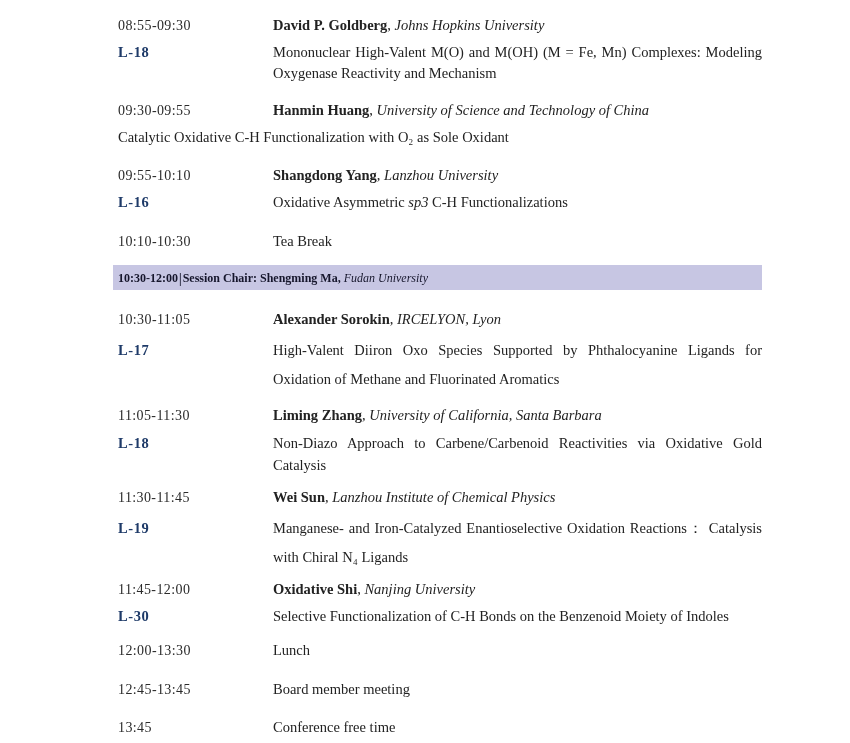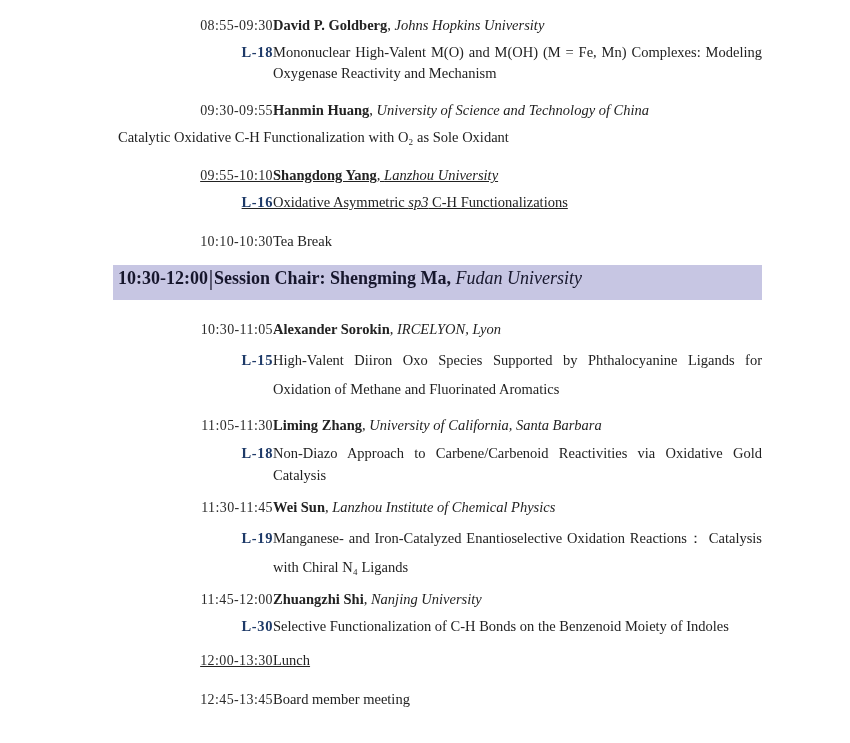--- a/index.html
+++ b/index.html
@@ -6,41 +6,41 @@
   html, body { width:850px; height:743px; background:#ffffff; overflow:hidden; }
   body {
     font-family:"Liberation Serif","DejaVu Serif",serif;
     color:#222222;
     --code-color:#1e3a68;
     --banner-bg:#c7c6e3;
     --banner-text:#16162c;
   }
   .doc { padding:15px 88px 0 118px; }
   .row { display:flex; align-items:baseline; }
-  .c1 { width:155px; flex-shrink:0; font-size:14px; letter-spacing:0.4px; color:#2b2b2b;text-align:right; }
+  .c1 { width:155px; flex-shrink:0; font-size:14px; letter-spacing:0.4px; color:#2b2b2b; }
   .c2 { flex:1; font-size:14.5px; line-height:21px; }
   .talk .head { margin-bottom:6px; }
   .code { font-weight:bold; color:var(--code-color); font-size:14.5px; letter-spacing:0.6px; }
   .speaker { font-weight:bold; }
   .aff { font-style:italic; }
   .title { text-align:justify; }
   .spread .title { line-height:29px; }
   .midlh .title { line-height:22px; }
   .mb7 { margin-bottom:7px; }  .mb11 { margin-bottom:11px; }
   .mb13 { margin-bottom:13px; } .mb16 { margin-bottom:16px; }
-  .mb17 { margin-bottom:17px; } .mb18 { margin-bottom:18px;text-decoration:underline; }
+  .mb17 { margin-bottom:17px; } .mb18 { margin-bottom:18px; }
   .mb19 { margin-bottom:19px; }
   .banner {
     background:var(--banner-bg);
     color:var(--banner-text);
     font-weight:bold;
-    font-size:18px;
+    font-size:12px;
     line-height:21px;
     margin-left:-5px;
-    padding:3px 6px 11px 5px;
+    padding:3px 6px 1px 5px;
   }
   .banner .bar { display:inline-block; transform:scaleY(1.15); padding:0 1px; }
   .banner .aff { font-weight:normal; }
   .em { font-style:italic;margin-top:12px; }
 </style>
 </head>
 <body style="--code-color: #1e3a68; --banner-bg: #c7c6e3; --banner-text: #16162c;">
 
 <div class="doc">
 
@@ -82,21 +82,21 @@
   </div>
 
   <div class="banner mb19"><span>10:30-12:00</span><span class="bar">|</span><span>Session Chair</span><span>:</span> <span>Shengming Ma</span><span>, </span><span class="aff">Fudan University</span></div>
 
   <div class="talk spread mb11">
     <div class="row head">
       <div class="c1">10:30-11:05</div>
       <div class="c2"><span class="speaker">Alexander Sorokin</span><span>, </span><span class="aff">IRCELYON, Lyon</span></div>
     </div>
     <div class="row">
-      <div class="c1 code">L-15</div>
+      <div class="c1 code">L-17</div>
       <div class="c2 title">High-Valent Diiron Oxo Species Supported by Phthalocyanine Ligands for Oxidation of Methane and Fluorinated Aromatics</div>
     </div>
   </div>
 
   <div class="talk midlh mb11">
     <div class="row head">
       <div class="c1">11:05-11:30</div>
       <div class="c2"><span class="speaker">Liming Zhang</span><span>, </span><span class="aff">University of California, Santa Barbara</span></div>
     </div>
     <div class="row">
@@ -112,32 +112,36 @@
     </div>
     <div class="row">
       <div class="c1 code">L-19</div>
       <div class="c2 title">Manganese- and Iron-Catalyzed Enantioselective Oxidation Reactions： Catalysis with Chiral N₄ Ligands</div>
     </div>
   </div>
 
   <div class="talk mb13">
     <div class="row head">
       <div class="c1">11:45-12:00</div>
-      <div class="c2"><span class="speaker">Zhuangzhi Shi</span><span>, </span><span class="aff">Nanjing University</span></div>
+      <div class="c2"><span class="speaker">Oxidative Shi</span><span>, </span><span class="aff">Nanjing University</span></div>
     </div>
     <div class="row">
       <div class="c1 code">L-30</div>
       <div class="c2 title">Selective Functionalization of C-H Bonds on the Benzenoid Moiety of Indoles</div>
     </div>
   </div>
 
   <div class="row mb18">
     <div class="c1">12:00-13:30</div>
     <div class="c2">Lunch</div>
   </div>
 
   <div class="row mb17">
     <div class="c1">12:45-13:45</div>
     <div class="c2">Board member meeting</div>
   </div>
 
+  <div class="row">
+    <div class="c1">13:45</div>
+    <div class="c2">Conference free time</div>
+  </div>
 
 </div>
 
 </body></html>

